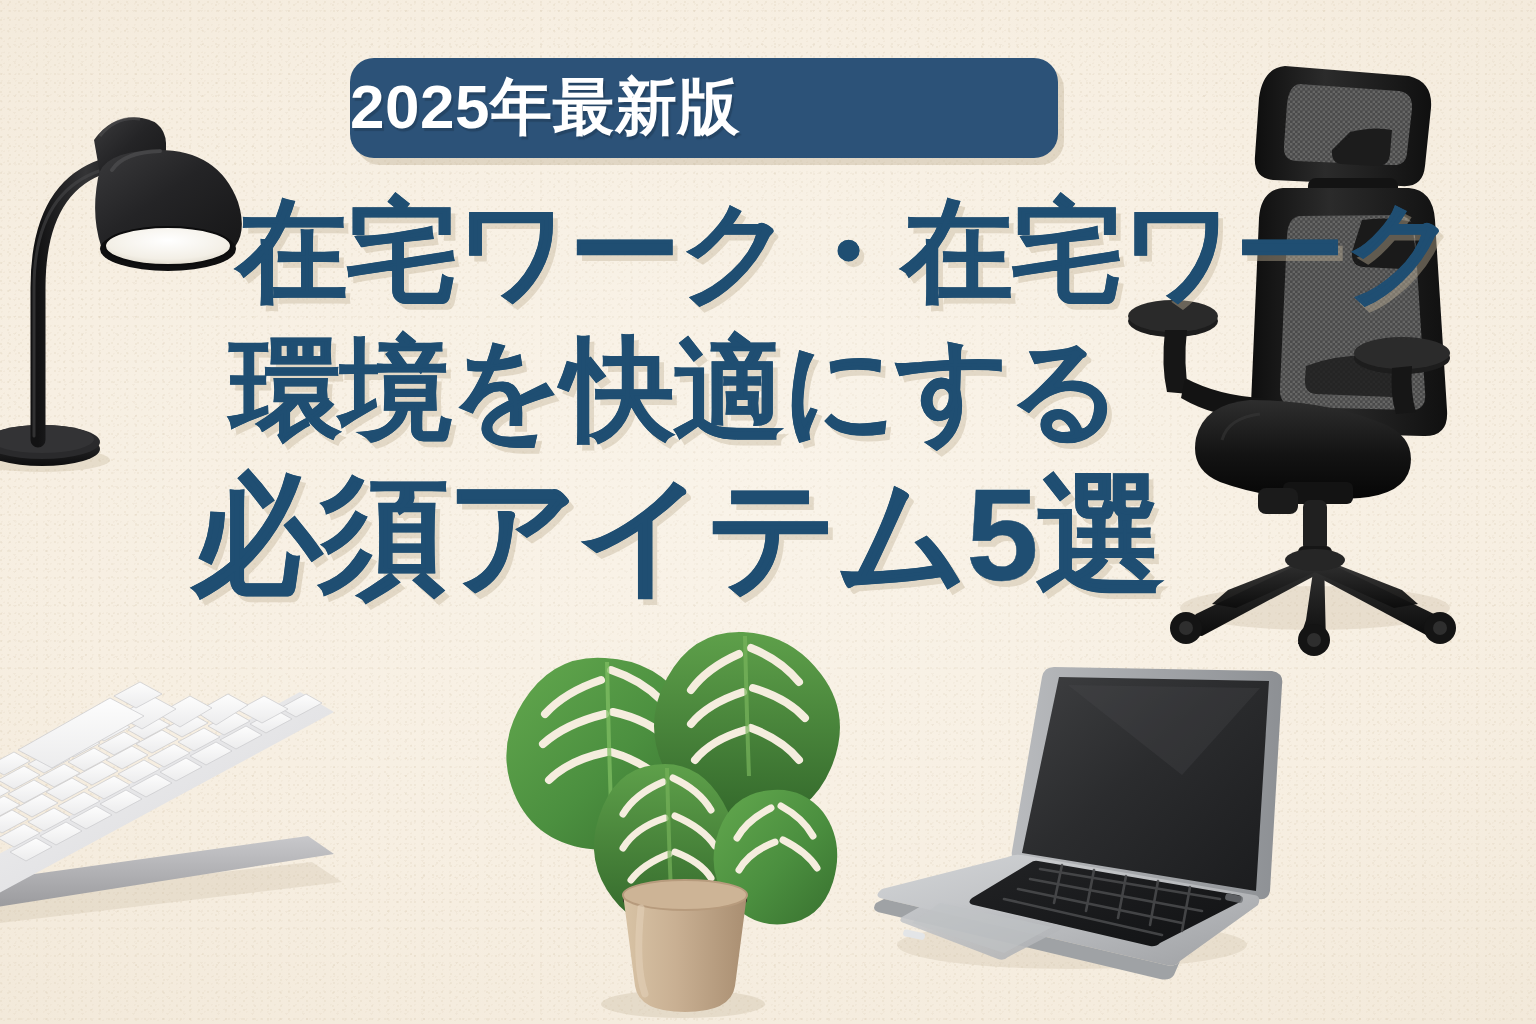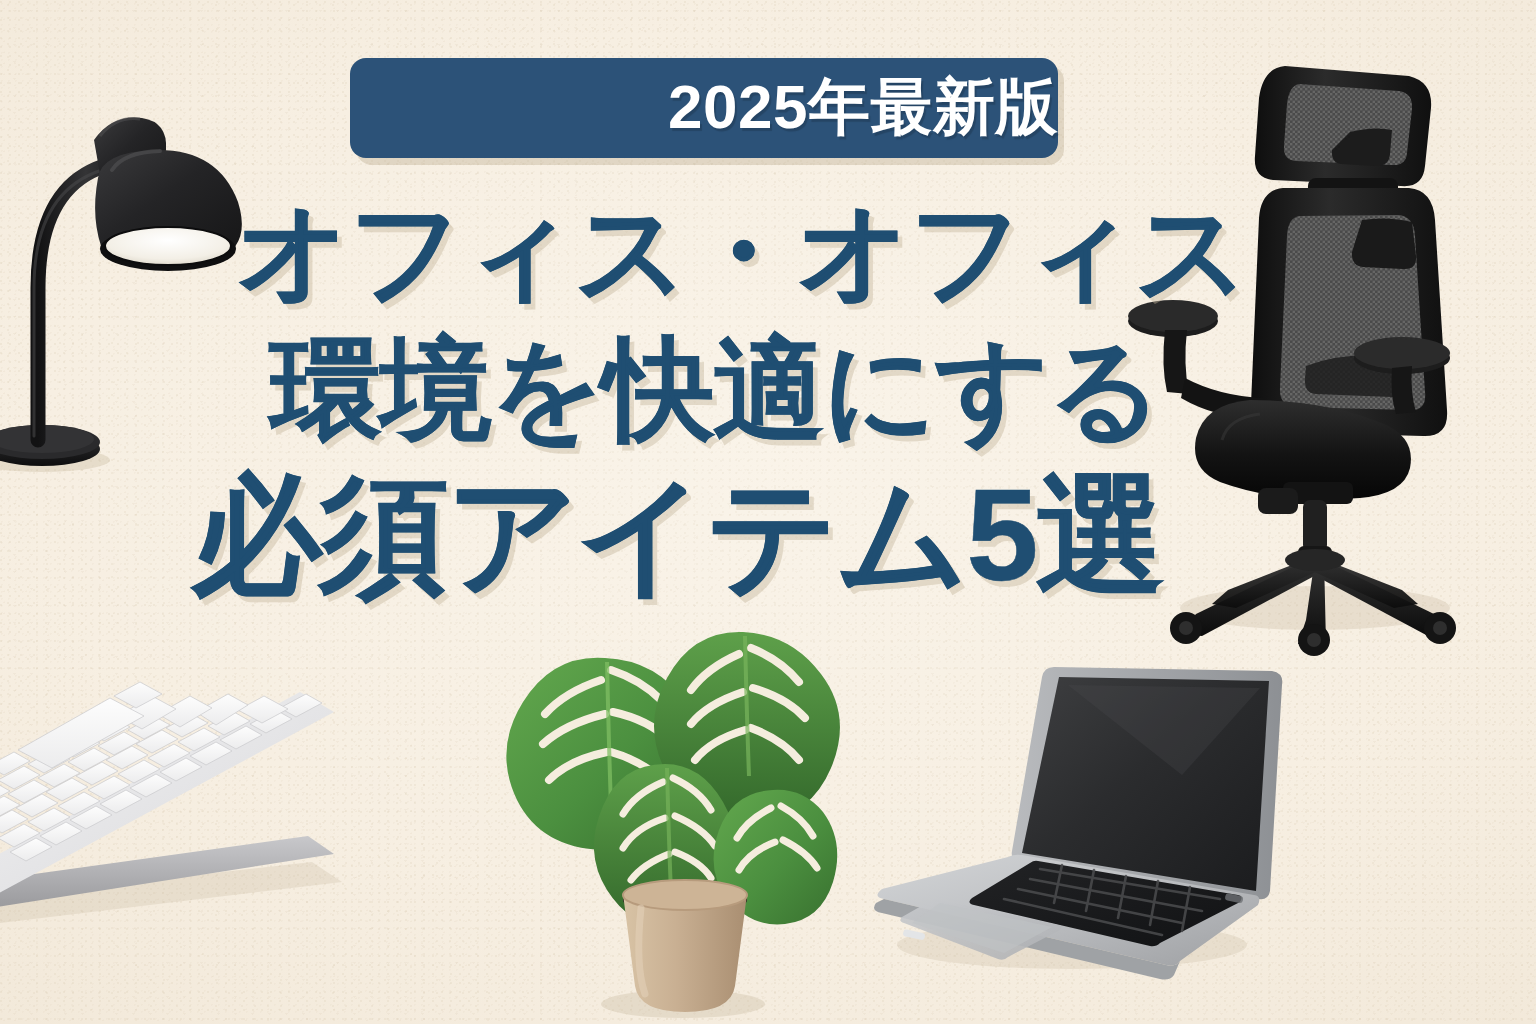--- a/index.html
+++ b/index.html
@@ -51,24 +51,24 @@
     position: absolute;
     left: 350px;
     top: 58px;
     width: 708px;
     height: 100px;
   }
   .badge {
     width: 100%;
     height: 100%;
     background: #2c5278;
-    border-radius: 16px;
+    border-radius: 24px;
     display: flex;
     align-items: center;
-    justify-content: flex-end;
+    justify-content: flex-start;
     box-shadow: 6px 7px 0 rgba(190,174,148,.40);
   }
   .badge-text {
     color: #ffffff;
     font-size: 62px;
     font-weight: 700;
     letter-spacing: .5px;
     line-height: 1;
     text-shadow: 2px 3px 1px rgba(0,0,0,.16);
     white-space: nowrap;
@@ -78,21 +78,21 @@
   .headline {
     position: absolute;
     color: #1f4e72;
     font-weight: 700;
     line-height: 1;
     white-space: nowrap;
     text-shadow: 5px 6px 0 rgba(196,180,154,.42);
     -webkit-text-stroke: 0.5px #1f4e72;
   }
   .hl-1 { left: 236px; top: 196px; font-size: 112px; letter-spacing: -2px; }
-  .hl-2 { left: 230px; top: 334px; font-size: 112px; letter-spacing: -2px; margin-left: 40px; }
+  .hl-2 { left: 230px; top: 334px; font-size: 112px; letter-spacing: -2px; }
   .hl-3 { left: 192px; top: 470px; font-size: 130px; letter-spacing: -3px; }
 
   
 
   
   .lamp { position: absolute; left: -6px; top: 60px; width: 270px; height: 420px; z-index: 20; }
 
   
   .chair { position: absolute; left: 1140px; top: 48px; width: 330px; height: 600px; z-index: 20; }
 
@@ -477,20 +477,20 @@
   </div>
 
   <div class="textblock">
 
     <div class="badge-row">
       <div class="badge">
         <span class="badge-text">2025年最新版</span>
       </div>
     </div>
 
-    <div class="headline hl-1">オフィス・オフィス</div>
+    <div class="headline hl-1">在宅ワーク・在宅ワーク</div>
 
     <div class="headline hl-2">環境を快適にする</div>
 
     <div class="headline hl-3">必須アイテム5選</div>
   </div>
 
 </div>
 
 </body></html>

